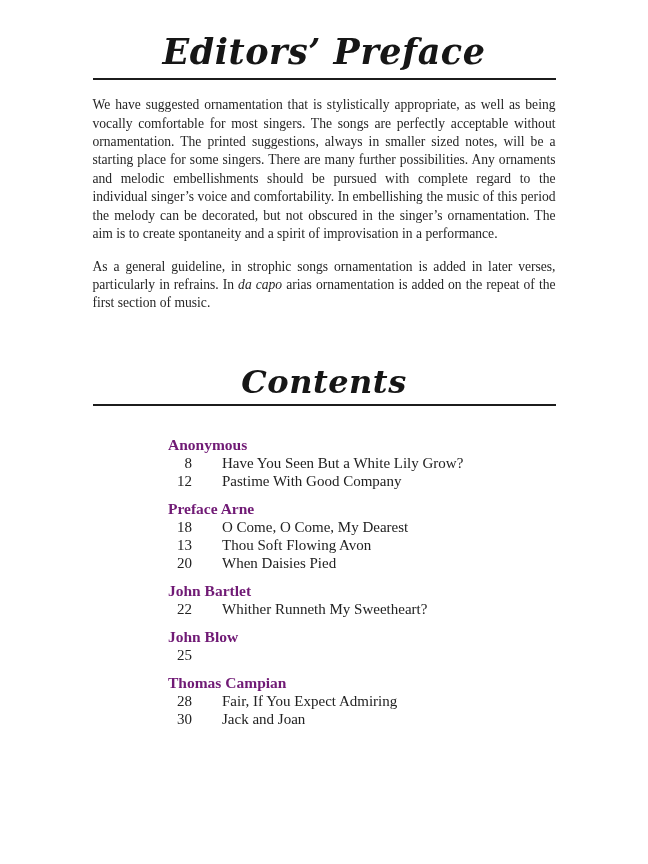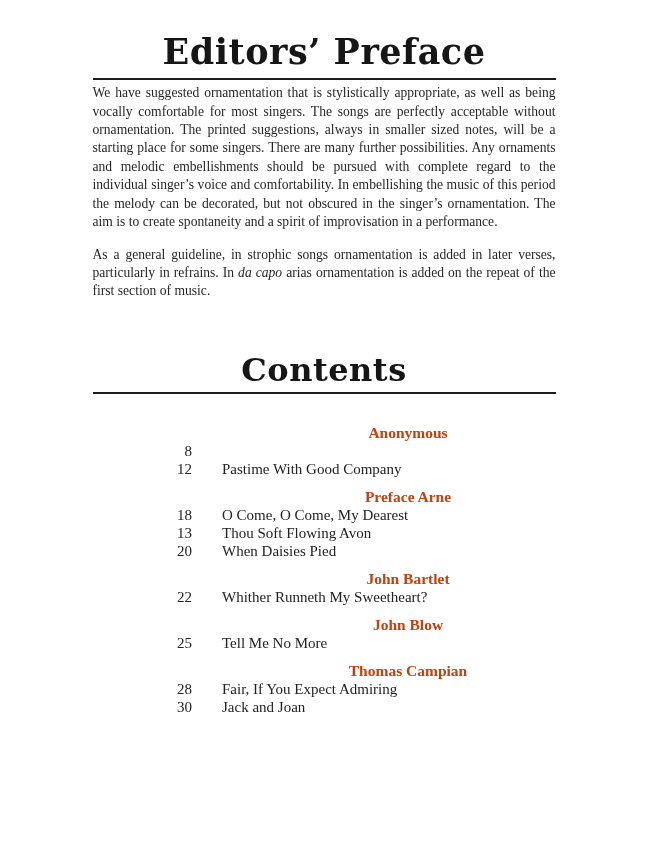--- a/index.html
+++ b/index.html
@@ -18,41 +18,42 @@
     overflow: hidden;
     box-sizing: border-box;
   }
   .display-title {
     font-family: "DejaVu Serif", serif;
     font-weight: 700;
     text-align: center;
     color: #161616;
     letter-spacing: 0.5px;
     margin: 0;
+    font-style: italic;
   }
   .preface-title {
     padding-top: 28px;
     font-size: 35px;
     line-height: 1.35;
   }
   .contents-title {
     margin-top: 52px;
     font-size: 32px;
     line-height: 1.12;
   }
   .rule {
     width: 463px;
     margin: 3px auto 0 auto;
     border: none;
     border-top: 2px solid #1c1c1c;
     height: 0;
   }
   .preface-body {
     width: 463px;
-    margin: 4px auto 0 auto;
+    margin: 16px auto 0 auto;
     font-size: 13.6px;
     line-height: 18.4px;
     text-align: justify;
   }
   .preface-paragraph {
     margin: 0 0 14px 0;
   }
   .preface-paragraph em {
   }
   .toc {
@@ -61,22 +62,21 @@
     color: #222222;
   }
   .toc-section {
     margin-bottom: 10px;
   }
   .toc-composer {
     font-weight: 700;
     margin-left: 75px;
     font-size: 15.5px;
     line-height: 18px;
-    color: #c2410c;
-    text-align: center;
+    color: #701a75;
   }
   .toc-row {
     display: grid;
     grid-template-columns: 99px 30px 1fr;
     line-height: 18px;
   }
   .toc-page {
     grid-column: 1;
     text-align: right;
   }
@@ -98,20 +98,21 @@
     </div>
 
   <h2 class="display-title contents-title">Contents</h2>
   <div class="rule"></div>
 
   <div class="toc" id="toc">
       <div class="toc-section">
         <div class="toc-composer">Anonymous</div>
         <div class="toc-row">
           <span class="toc-page">8</span>
+          <span class="toc-title">Have You Seen But a White Lily Grow?</span>
         </div>
         <div class="toc-row">
           <span class="toc-page">12</span>
           <span class="toc-title">Pastime With Good Company</span>
         </div>
       </div>
       <div class="toc-section">
         <div class="toc-composer">Preface Arne</div>
         <div class="toc-row">
           <span class="toc-page">18</span>
@@ -130,21 +131,20 @@
         <div class="toc-composer">John Bartlet</div>
         <div class="toc-row">
           <span class="toc-page">22</span>
           <span class="toc-title">Whither Runneth My Sweetheart?</span>
         </div>
       </div>
       <div class="toc-section">
         <div class="toc-composer">John Blow</div>
         <div class="toc-row">
           <span class="toc-page">25</span>
-          <span class="toc-title">Tell Me No More</span>
         </div>
       </div>
       <div class="toc-section">
         <div class="toc-composer">Thomas Campian</div>
         <div class="toc-row">
           <span class="toc-page">28</span>
           <span class="toc-title">Fair, If You Expect Admiring</span>
         </div>
         <div class="toc-row">
           <span class="toc-page">30</span>

